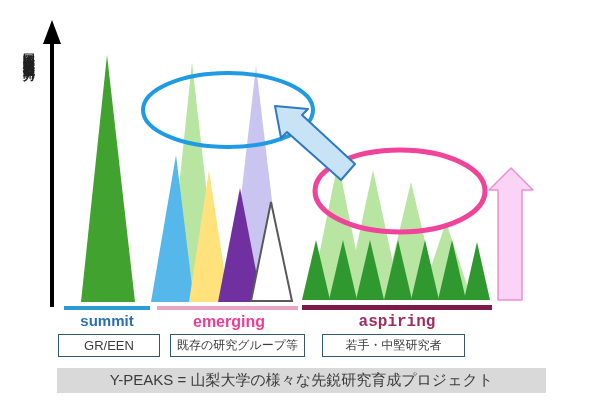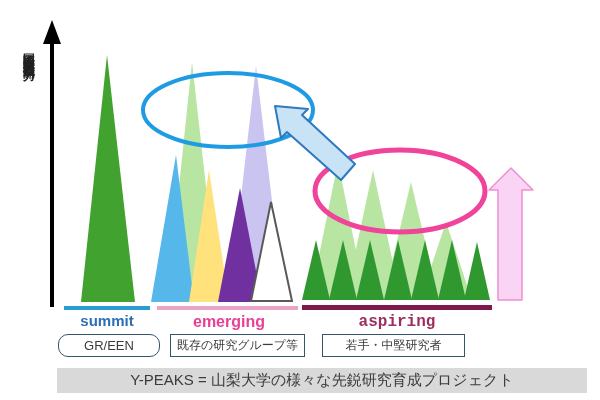--- a/index.html
+++ b/index.html
@@ -24,21 +24,21 @@
   .sec-aspiring { left:337px; top:313px; width:120px; }
   .gbox {
     top:334px; height:23px; background:#ffffff; border:1.5px solid #33566B;
     display:flex; align-items:center; justify-content:center;
     font-size:12px; white-space:nowrap; box-sizing:border-box;
   }
   .gbox-1 { left:58px;  width:102px; font-size:13px; }
   .gbox-2 { left:170px; width:135px; }
   .gbox-3 { left:322px; width:143px; }
   .footer {
-    left:57px; top:368px; width:530px; height:25px;
+    left:57px; top:368px; width:489px; height:25px;
     display:flex; align-items:center; justify-content:center;
     font-size:15px; white-space:nowrap;
   }
 </style>
 </head>
 <body>
 
 <div class="canvas">
 
   <svg class="shapes" viewBox="0 0 600 400">
@@ -81,19 +81,19 @@
   </svg>
 
   <div class="abs axis-label" style="color: rgb(34, 34, 34);">国際影響力・社会展開力</div>
 
 
 
   <div class="abs sec-label sec-summit" style="color: rgb(43, 111, 180);">summit</div>
   <div class="abs sec-label sec-emerging" style="color: rgb(232, 64, 150);">emerging</div>
   <div class="abs sec-label sec-aspiring" style="color: rgb(158, 45, 94); font-family: Liberation Mono, monospace;">aspiring</div>
 
-  <div class="abs gbox gbox-1" style="border-color: rgb(51, 86, 107); color: rgb(59, 59, 59); border-radius: 10px;">GR/EEN</div>
+  <div class="abs gbox gbox-1" style="border-color: rgb(51, 86, 107); color: rgb(59, 59, 59);">GR/EEN</div>
   <div class="abs gbox gbox-2" style="border-color: rgb(51, 86, 107); color: rgb(59, 59, 59);">既存の研究グループ等</div>
   <div class="abs gbox gbox-3" style="border-color: rgb(51, 86, 107); color: rgb(59, 59, 59);">若手・中堅研究者</div>
 
   <div class="abs footer" style="background-color: rgb(217, 217, 217); color: rgb(59, 59, 59);">Y-PEAKS = 山梨大学の様々な先鋭研究育成プロジェクト</div>
 
 </div>
 
 </body></html>

